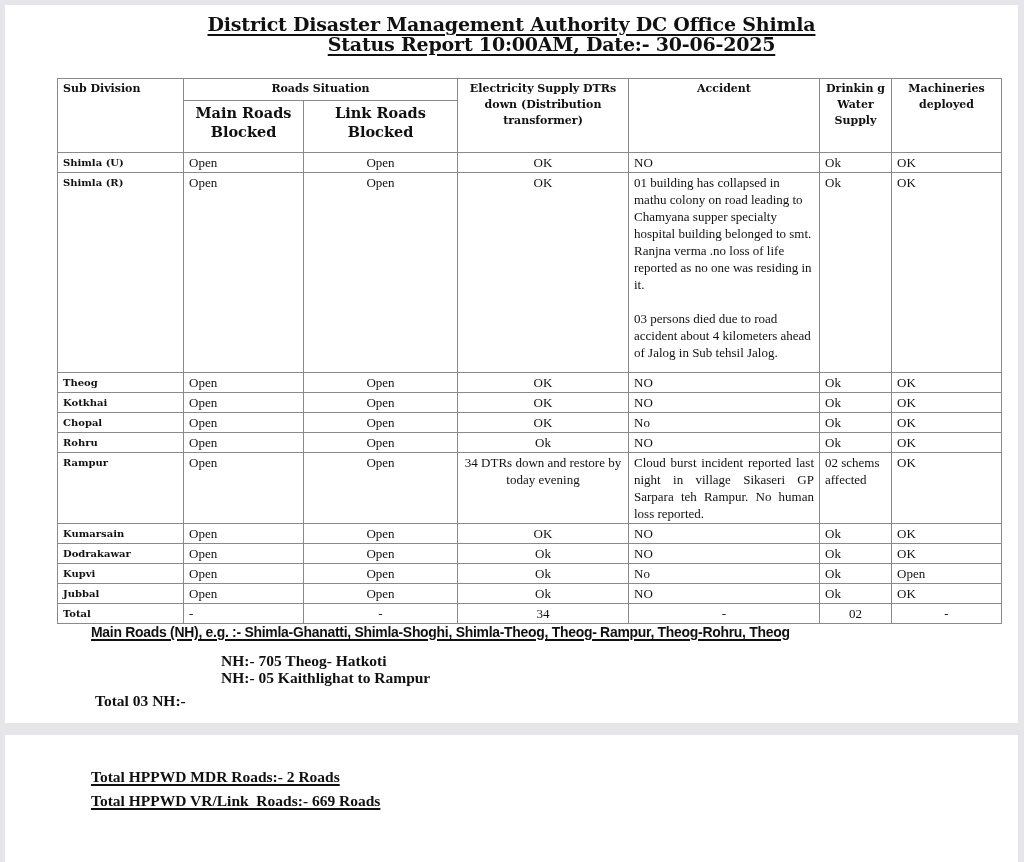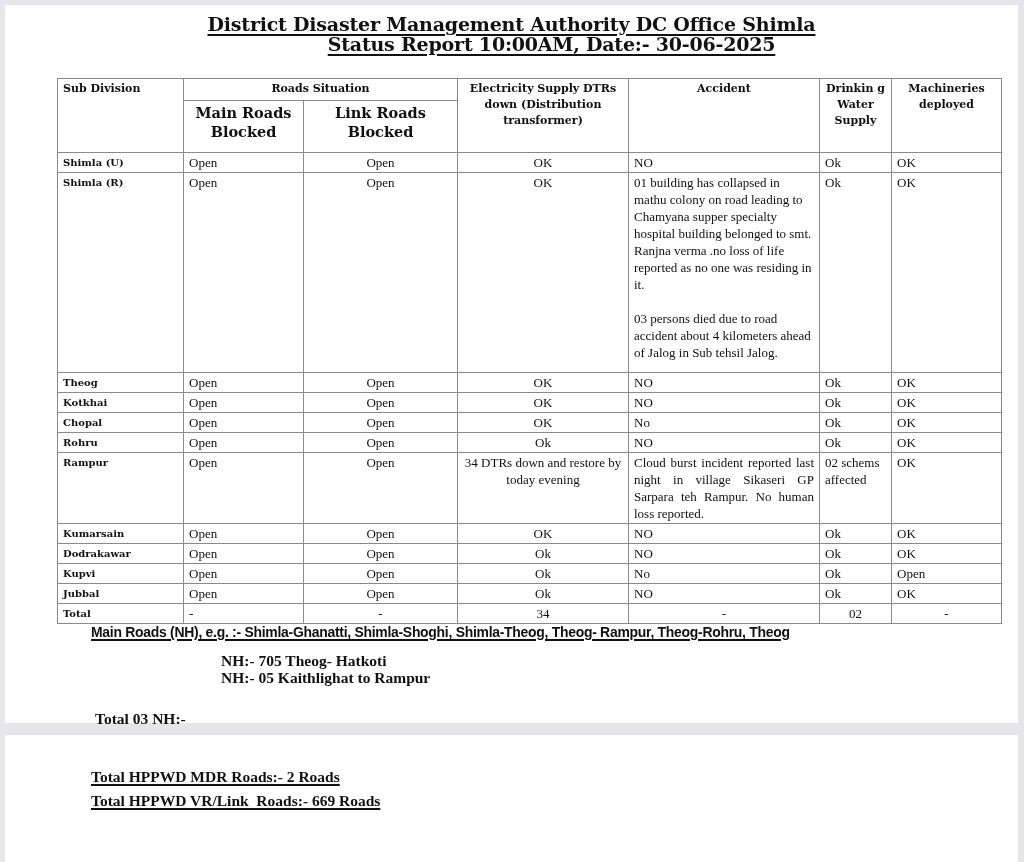--- a/index.html
+++ b/index.html
@@ -192,20 +192,20 @@
         <td class="c center">34</td>
         <td class="c center">-</td>
         <td class="c center">02</td>
         <td class="c center">-</td>
       </tr>
     </tbody>
   </table>
 
   <div class="note mainroads">Main Roads (NH), e.g. :- Shimla-Ghanatti, Shimla-Shoghi, Shimla-Theog, Theog- Rampur, Theog-Rohru, Theog</div>
   <div class="note nh" style="left:216px; top:664px;">NH:- 05 Kaithlighat to Rampur</div>
-  <div class="note nh" style="left:90px; top:705px;">Total 03 NH:-</div>
+  <div class="note nh" style="left:90px; top:687px;">Total 03 NH:-</div>
   <div class="note nh" style="left:216px; top:647px;">NH:- 705 Theog- Hatkoti</div>
 </div>
 
 <div class="page page2">
   <div class="note nh ul" style="left:86px; top:33px;">Total HPPWD MDR Roads:- 2 Roads</div>
   <div class="note nh ul" style="left:86px; top:57px; white-space:pre;">Total HPPWD VR/Link  Roads:- 669 Roads</div>
 </div>
 
 </body></html>

